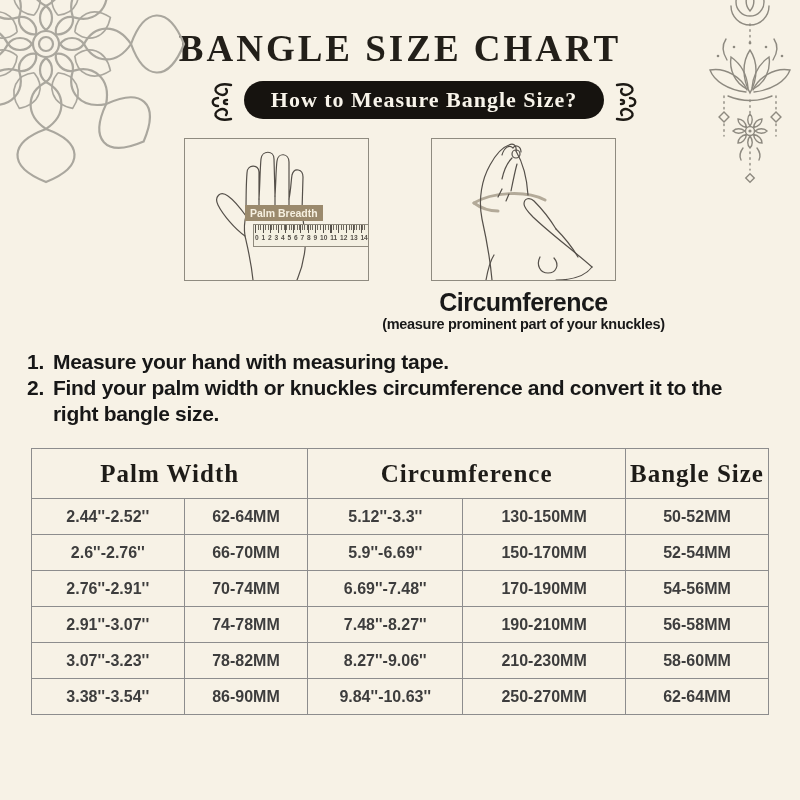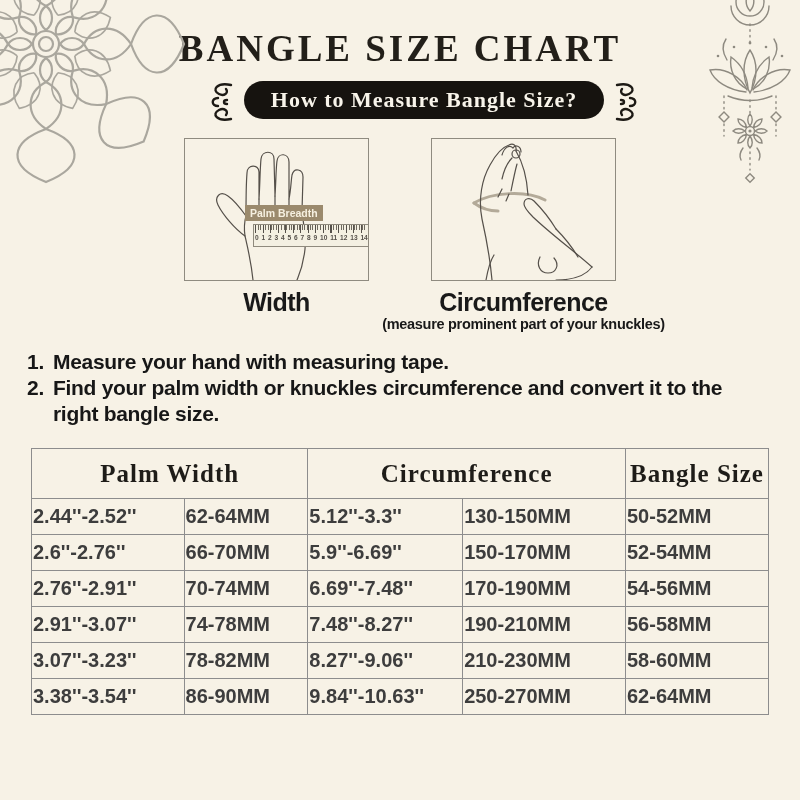--- a/index.html
+++ b/index.html
@@ -48,22 +48,22 @@
   .instructions{margin:17px 0 0 27px;padding:0;list-style:none;
     font-size:21px;font-weight:700;color:#171717;letter-spacing:-0.3px;line-height:26px;}
   .instructions li{display:flex;}
   .instructions .num{flex:0 0 26px;}
   .instructions .txt{max-width:705px;}
 
   
   table.size-table{margin:21px auto 0;width:738px;border-collapse:collapse;table-layout:fixed;}
   .size-table th{height:47px;border:1px solid #8d8d8d;text-align:center;vertical-align:middle;
     font-family:"Liberation Serif",serif;font-weight:700;font-size:25px;color:#1e1c18;letter-spacing:1px;}
-  .size-table td{height:33px;border:1px solid #8d8d8d;vertical-align:middle;
-    font-size:20px;font-weight:700;color:#3d3d3d;}
+  .size-table td{height:33px;border:1px solid #8d8d8d;text-align:center;vertical-align:middle;
+    font-size:16px;font-weight:700;color:#3d3d3d;}
 
   svg .ln{fill:none;stroke:#55504a;stroke-width:1.2;stroke-linecap:round;stroke-linejoin:round;}
   svg .tape{fill:none;stroke:#b3aa99;stroke-width:3;stroke-linecap:round;}
 </style>
 </head>
 <body>
 
 <div id="app">
 
   <svg class="deco-mandala" width="300" height="300" viewBox="-150 -150 300 300">
@@ -212,21 +212,20 @@
               <span>8</span>
               <span>9</span>
               <span>10</span>
               <span>11</span>
               <span>12</span>
               <span>13</span>
               <span>14</span>
             </div>
         </div>
       </div>
-      <div class="caption">Width</div>
     </div>
 
     <div class="illus-col">
       <div class="illus-box">
         <svg width="183" height="141" viewBox="0 0 183 141">
           <path class="tape" d="M42,64 C60,53 94,51 113,61"></path>
           <path class="tape" d="M42,64 C50,70 58,72 66,72"></path>
           <path class="ln" d="M60,141 C58,118 54,98 50,80 C46,60 50,40 58,26 C64,15 71,8 77,6 C81,4 85,6 84,12"></path>
           <path class="ln" d="M84,12 C91,24 95,40 96,56"></path>
           <path class="ln" d="M70,16 C72,9 77,5 81,9 C83,5 89,7 89,13"></path>

